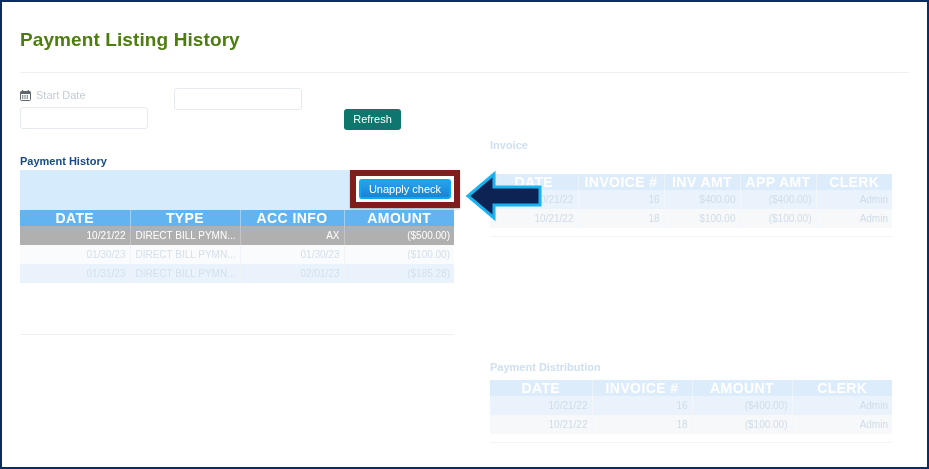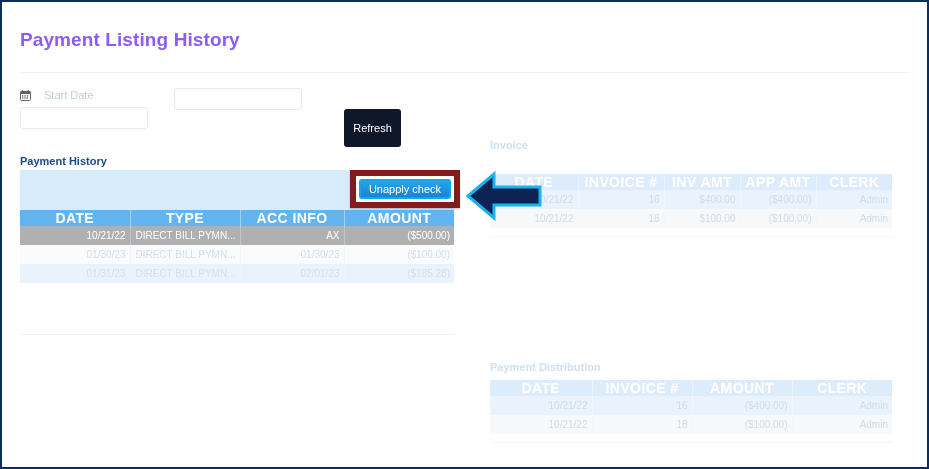--- a/index.html
+++ b/index.html
@@ -21,21 +21,21 @@
     inset:0;
     padding:0;
   }
 
   
   .page-title{
     position:absolute;
     left:18px;top:27px;
     font-size:19px;
     font-weight:bold;
-    color:#8b5cf6;
+    color:#4d7c0f;
     letter-spacing:.1px;
     white-space:nowrap;
   }
   .title-rule{
     position:absolute;
     left:18px;right:18px;top:70px;
     height:1px;
     background:#eef1f4;
   }
 
@@ -47,21 +47,21 @@
   }
   .field{
     position:absolute;
     top:0;
   }
   .field.start{left:0;}
   .field.end{left:154px;}
   .field-label{
     display:flex;
     align-items:center;
-    gap:13px;
+    gap:5px;
     height:14px;
     margin-bottom:5px;
     white-space:nowrap;
   }
   .cal-icon{
     display:inline-block;
     width:11px;height:11px;
     position:relative;
     flex:0 0 auto;
   }
@@ -79,24 +79,24 @@
     border-radius:3px;
     background:#ffffff;
     font-size:11px;
     color:#555;
     padding:0 5px;
     outline:none;
   }
   .refresh-btn{
     position:absolute;
     left:324px;top:21px;
-    width:57px;height:38px;
+    width:57px;height:21px;
     border:none;
     border-radius:3px;
-    background:#0f172a;
+    background:#0f766e;
     color:#ffffff;
     font-size:11px;
     font-family:inherit;
     cursor:pointer;
     padding:0;
     line-height:21px;
   }
 
   
   .section-label{

